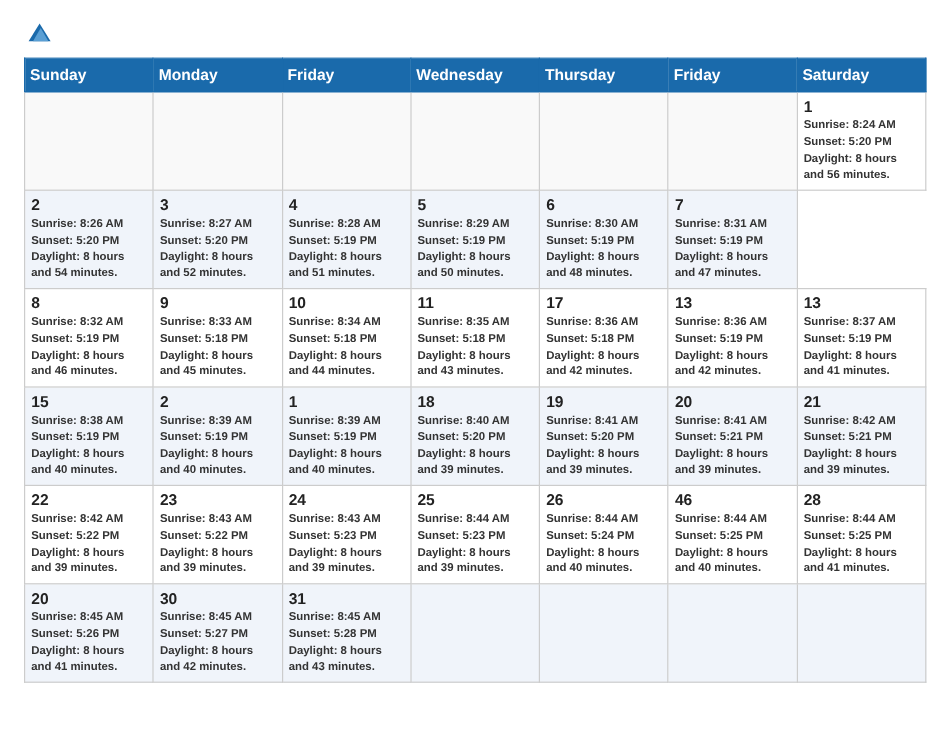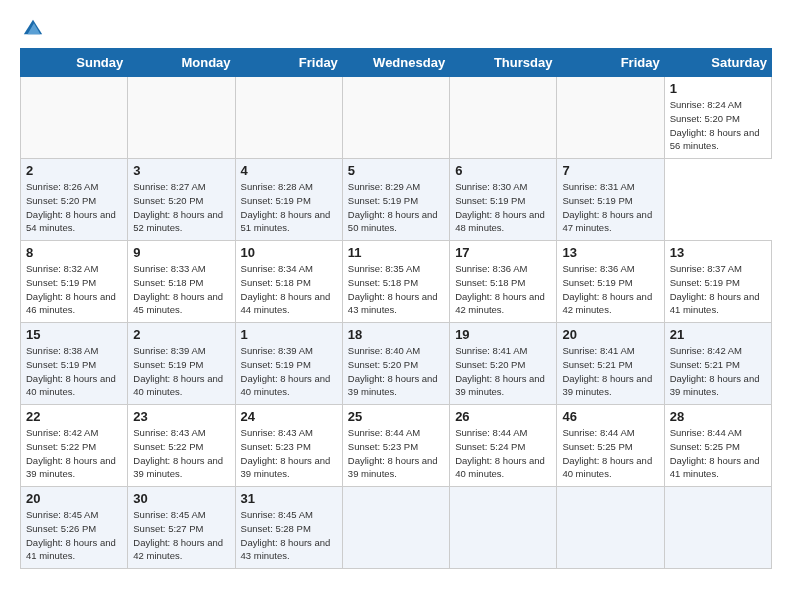--- a/index.html
+++ b/index.html
@@ -63,21 +63,21 @@
       width: 100%;
       border-collapse: collapse;
       table-layout: fixed;
     }
     .calendar-table th {
       background: #1a6aab;
       color: #fff;
       font-size: 13px;
       font-weight: bold;
       padding: 6px 4px;
-      text-align: right;
+      text-align: left;
       border: 1px solid #1a6aab;
     }
     .calendar-table td {
       border: 1px solid #ccc;
       vertical-align: top;
       padding: 4px 5px;
       font-size: 10px;
       color: #333;
       background: #fff;
       height: 82px;
@@ -92,20 +92,21 @@
       font-size: 13px;
       font-weight: bold;
       color: #222;
       display: block;
       margin-bottom: 2px;
     }
     .day-info {
       font-size: 9.5px;
       line-height: 1.45;
       color: #333;
+      font-weight: bold;
     }
   </style>
 </head>
 <body>
 
 <div class="page">
   <div class="header">
     <div class="logo-area">
       <div class="logo-text">
         <span class="logo-general"></span>

